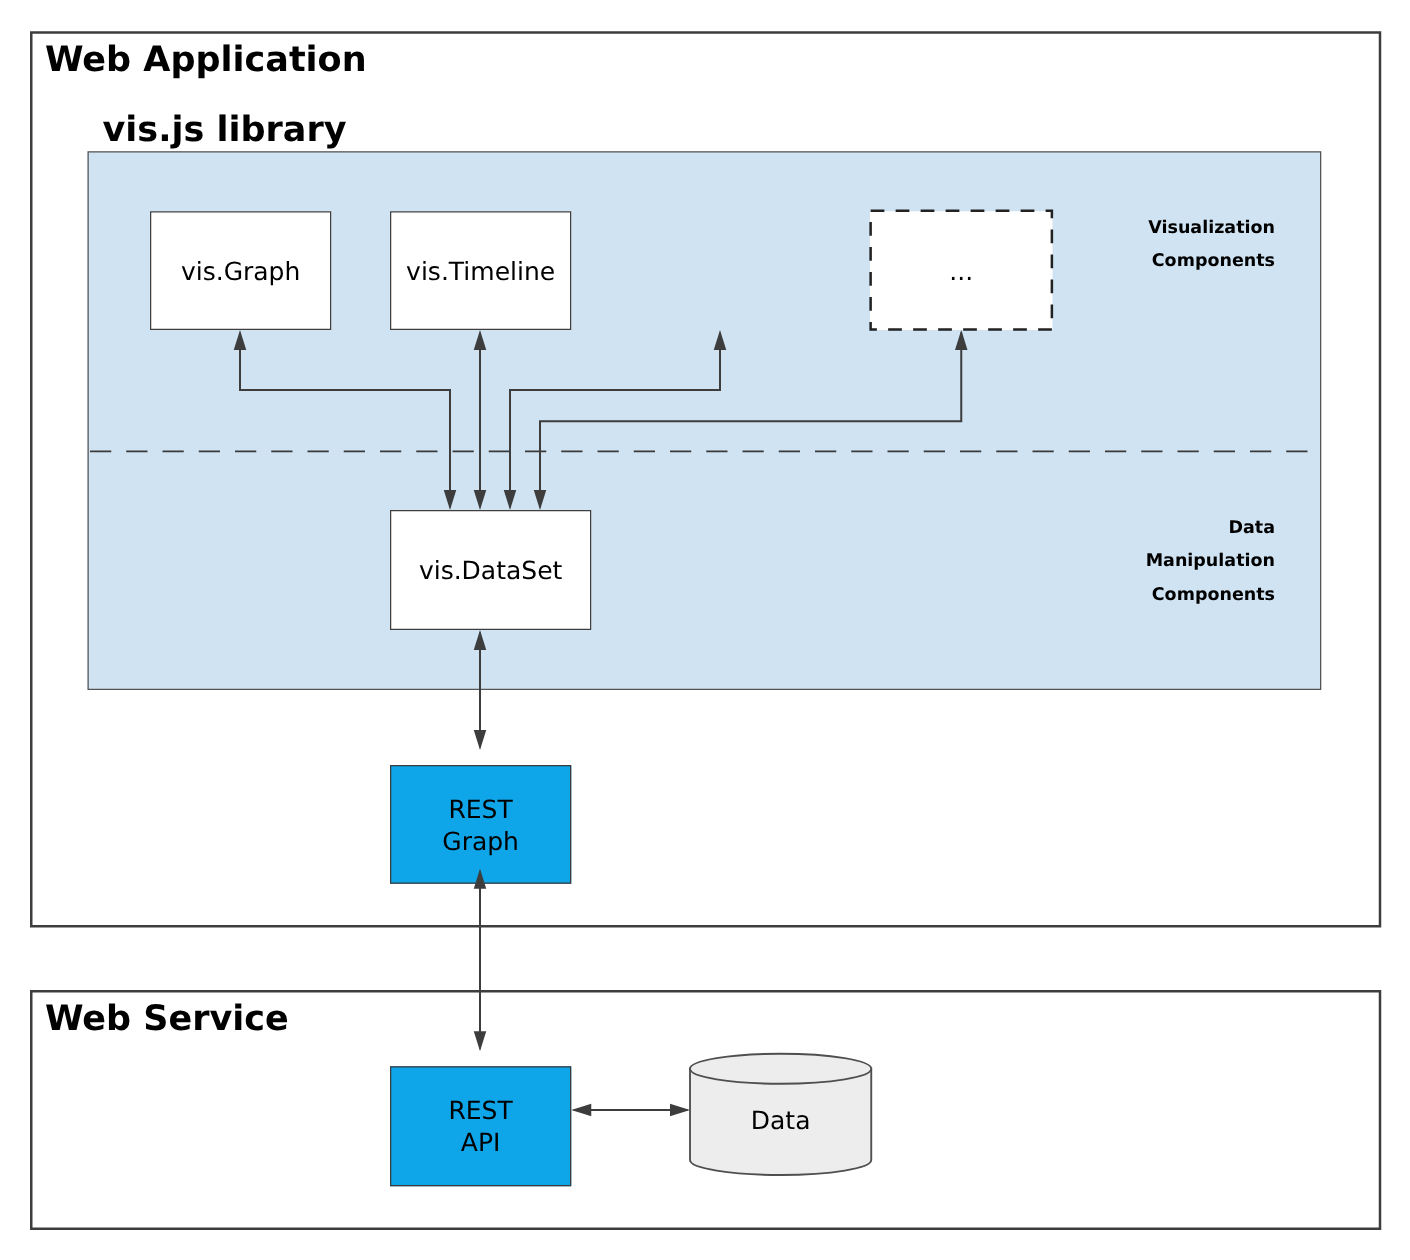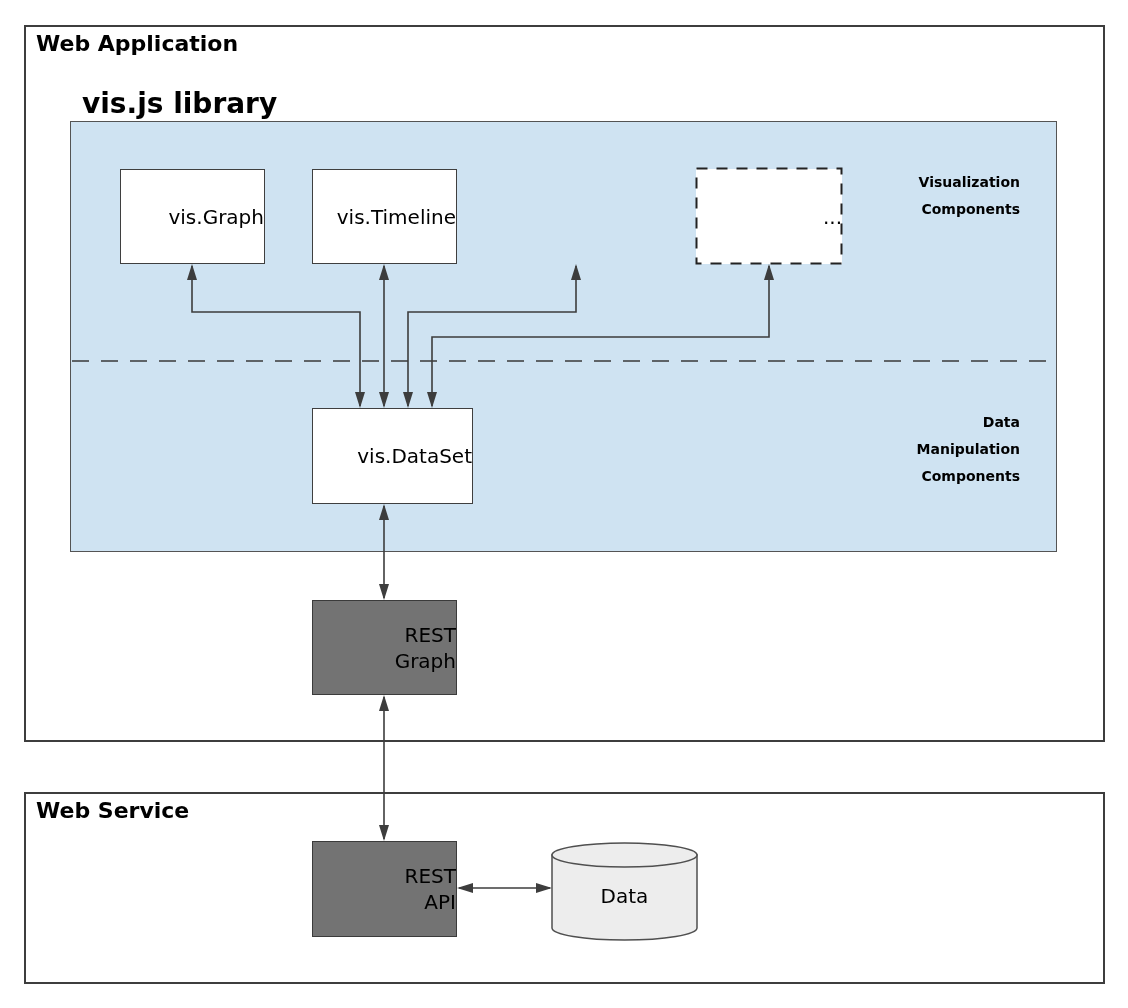--- a/index.html
+++ b/index.html
@@ -6,36 +6,36 @@
   .canvas {
     position:relative; width:1128px; height:1008px; background:#ffffff;
     font-family:"DejaVu Sans","Liberation Sans",sans-serif; color:#000000;
     overflow:hidden;
   }
   .panel {
     position:absolute; border:2px solid #3d3d3d; background:#ffffff;
     box-sizing:border-box;
   }
   .panel-title {
-    position:absolute; font-weight:bold; font-size:22px; white-space:nowrap;
+    position:absolute; font-weight:bold; font-size:28px; white-space:nowrap;
   }
   .sub-title {
     position:absolute; font-weight:bold; font-size:28px; white-space:nowrap;
   }
   .library {
     position:absolute; left:70px; top:121px; width:987px; height:431px;
     background:#cfe3f2; border:1px solid #545454; box-sizing:border-box;
   }
   .node {
     position:absolute; display:flex; flex-direction:column;
-    align-items:flex-end; justify-content:center;
+    align-items:center; justify-content:center;
     background:#ffffff; border:1px solid #3f3f3f; box-sizing:border-box;
     font-size:20px; line-height:26px; text-align:center; white-space:nowrap;
   }
-  .node.gray { background:#737373; border-color:#3b3b3b; }
+  .node.gray { background:#0ea5e9; border-color:#3b3b3b;margin-top:12px; }
   .node.dashed { border:none; background:#ffffff; }
   .side-label {
     position:absolute; font-weight:bold; font-size:14px; line-height:27px;
     text-align:right;
   }
   .side-label span { display:block; }
   svg.overlay {
     position:absolute; left:0; top:0; z-index:6; pointer-events:none;
   }
   svg.overlay .wire { stroke:#3d3d3d; stroke-width:1.6; fill:none; }

